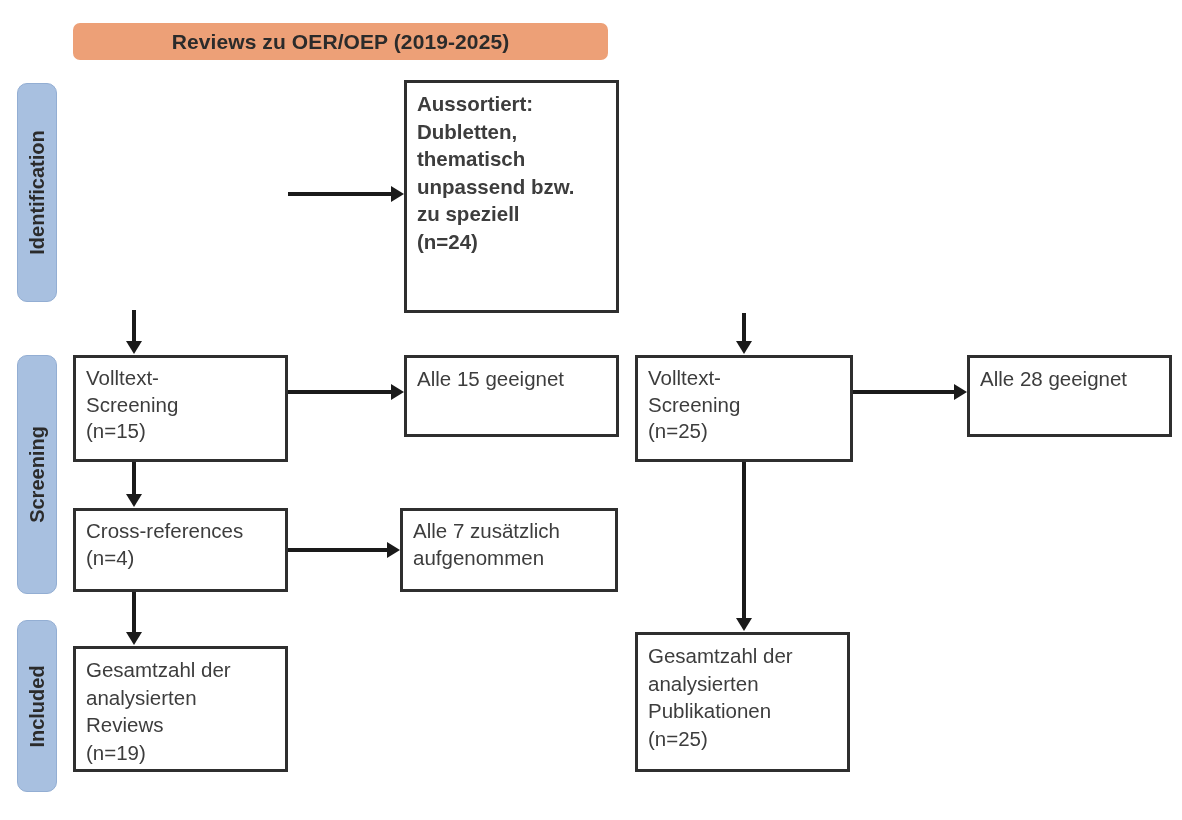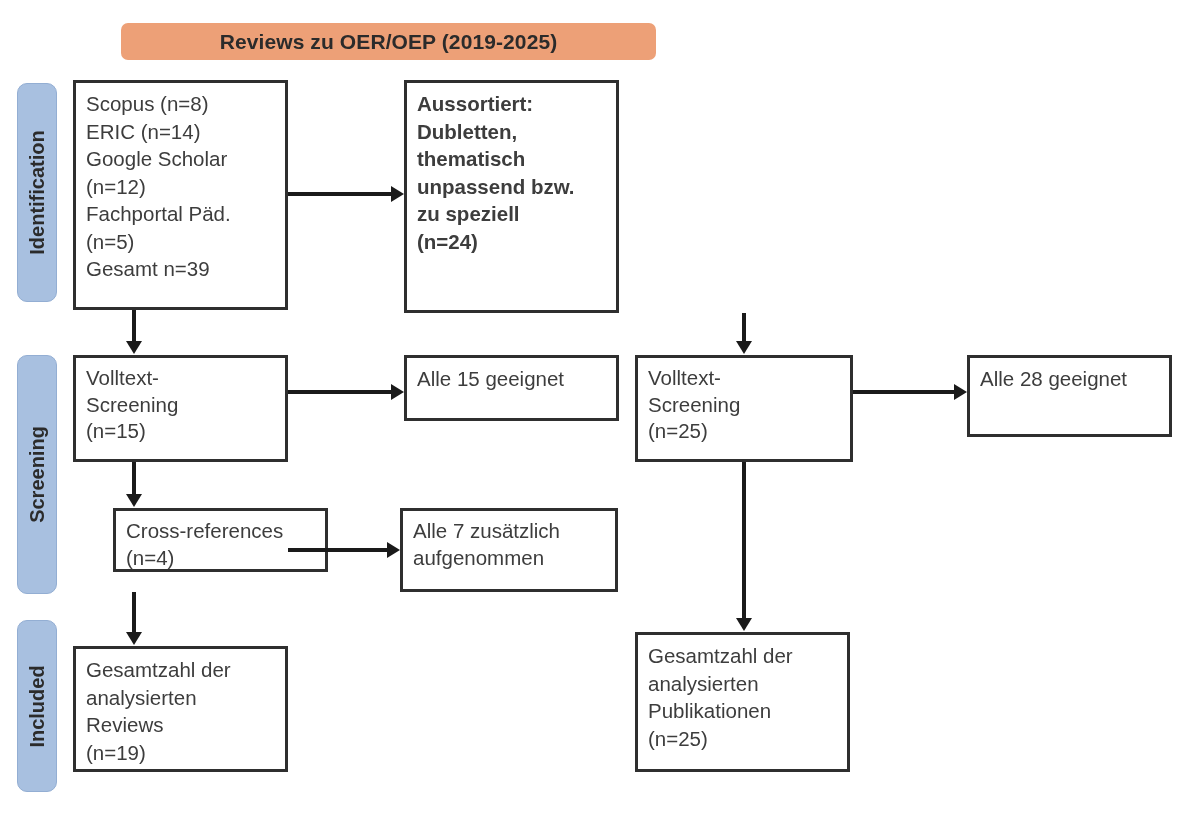--- a/index.html
+++ b/index.html
@@ -73,66 +73,59 @@
     border-top: 8px solid transparent;
     border-bottom: 8px solid transparent;
     border-left: 13px solid #1a1a1a;
   }
 </style>
 </head>
 <body>
 
 <div id="canvas">
 
-  <div class="hdr" style="left:73px; top:23px; width:535px; height:37px;margin-left:48px;">Reviews zu OER/OEP (2019-2025)</div>
+  <div class="hdr" style="left:73px; top:23px; width:535px; height:37px;">Reviews zu OER/OEP (2019-2025)</div>
 
   <div class="pill" style="left:17px; top:83px; width:38px; height:217px;">
     <span>Identification</span>
   </div>
   <div class="pill" style="left:17px; top:355px; width:38px; height:237px;">
     <span>Screening</span>
   </div>
   <div class="pill" style="left:17px; top:620px; width:38px; height:170px;">
     <span>Included</span>
   </div>
 
-  <div class="box" style="left:73px; top:80px; width:215px; height:230px;">Scopus (n=8)
-ERIC (n=14)
-Google Scholar
-(n=12)
-Fachportal Päd.
-(n=5)
-Gesamt n=39</div>
 
   <div class="box" style="left:404px; top:80px; width:215px; height:233px;font-weight:bold;">Aussortiert:
 Dubletten,
 thematisch
 unpassend bzw.
 zu speziell
 (n=24)</div>
 
   <div class="arrow h" style="left:288px; top:192px; width:103px;"></div>
   <div class="head-right" style="left:391px; top:186px;"></div>
 
   <div class="arrow v" style="left:132px; top:310px; height:31px;"></div>
   <div class="head-down" style="left:126px; top:341px;"></div>
 
   <div class="box tight" style="left:73px; top:355px; width:215px; height:107px;">Volltext-
 Screening
 (n=15)</div>
 
-  <div class="box" style="left:404px; top:355px; width:215px; height:66px;">Alle 15 geeignet</div>
+  <div class="box" style="left:404px; top:355px; width:215px; height:82px;">Alle 15 geeignet</div>
 
   <div class="arrow h" style="left:288px; top:390px; width:103px;"></div>
   <div class="head-right" style="left:391px; top:384px;"></div>
 
   <div class="arrow v" style="left:132px; top:462px; height:32px;"></div>
   <div class="head-down" style="left:126px; top:494px;"></div>
 
-  <div class="box tight" style="left:73px; top:508px; width:215px; height:64px;margin-left:40px;">Cross-references
+  <div class="box tight" style="left:73px; top:508px; width:215px; height:84px;">Cross-references
 (n=4)</div>
 
   <div class="box tight" style="left:400px; top:508px; width:218px; height:84px;">Alle 7 zusätzlich
 aufgenommen</div>
 
   <div class="arrow h" style="left:288px; top:548px; width:99px;"></div>
   <div class="head-right" style="left:387px; top:542px;"></div>
 
   <div class="arrow v" style="left:132px; top:592px; height:40px;"></div>
   <div class="head-down" style="left:126px; top:632px;"></div>

